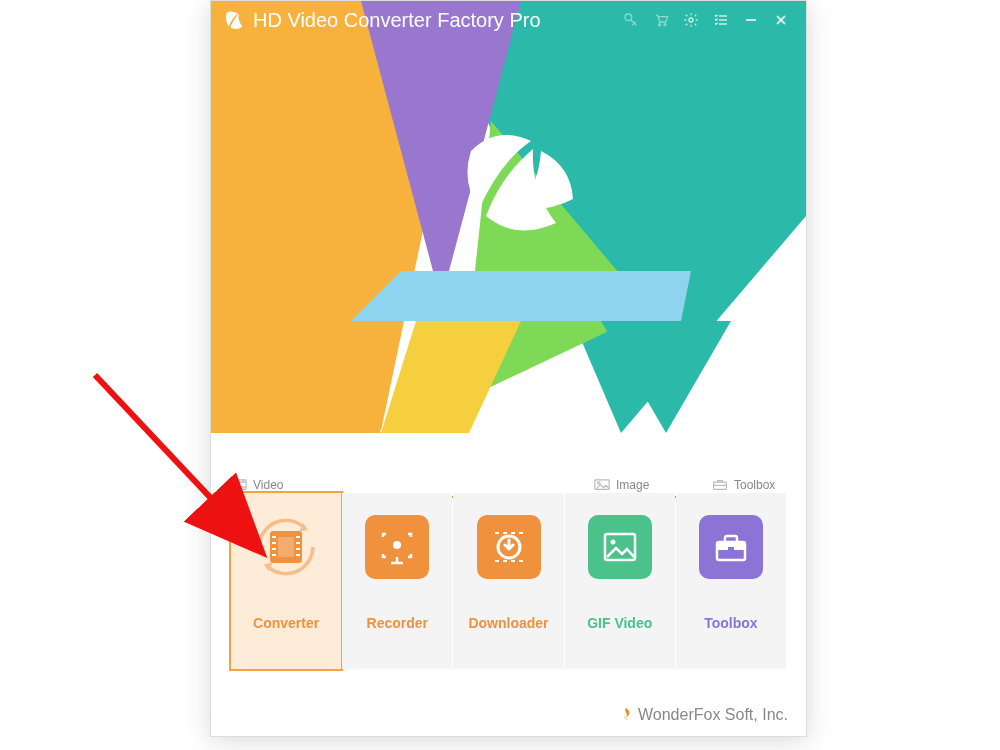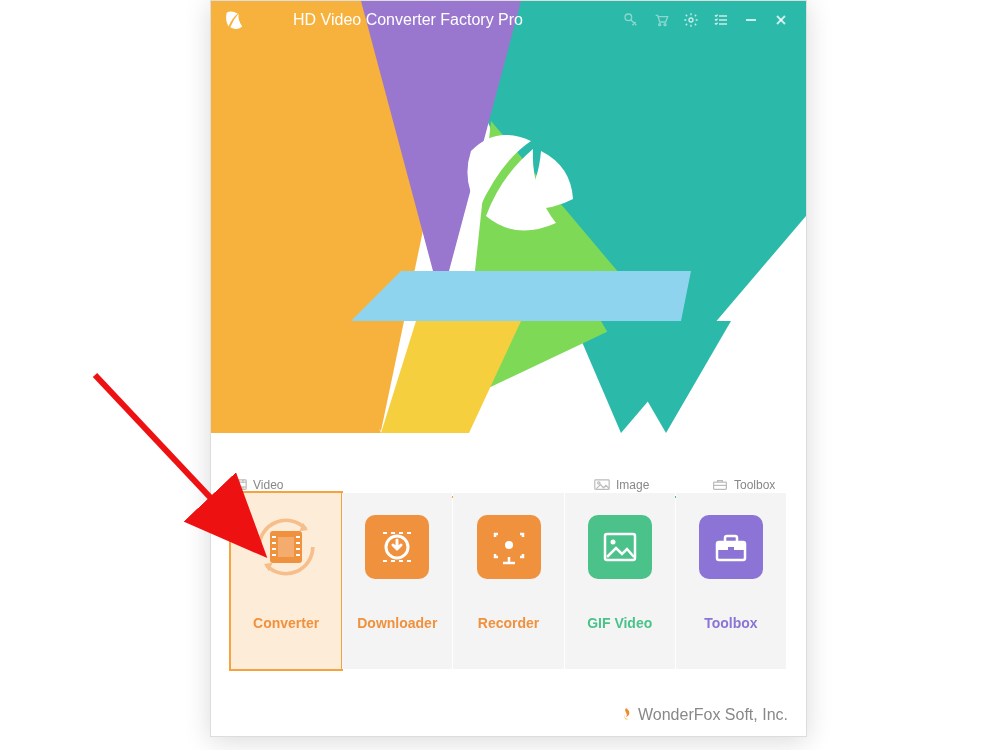--- a/index.html
+++ b/index.html
@@ -32,24 +32,23 @@
     color: #fff;
     z-index: 20;
     padding: 0 10px 0 12px;
   }
   .titlebar .logo {
     width: 22px; height: 22px;
     margin-right: 8px;
     display:inline-flex;align-items:center;justify-content:center;
   }
   .titlebar .title {
-    font-size: 16px;
+    font-size: 20px;
     font-weight: 500;
     flex: 0 0 auto;
-    margin-left: 40px;
   }
   .titlebar .spacer { flex: 1 1 auto; }
   .tb-btn {
     width: 30px;
     height: 30px;
     display: inline-flex;
     align-items: center;
     justify-content: center;
     color: rgba(255,255,255,.75);
     cursor: pointer;
@@ -293,20 +292,32 @@
               <line x1="6" y1="22" x2="10" y2="22"></line>
               <line x1="6" y1="28" x2="10" y2="28"></line>
               <line x1="30" y1="10" x2="34" y2="10"></line>
               <line x1="30" y1="16" x2="34" y2="16"></line>
               <line x1="30" y1="22" x2="34" y2="22"></line>
               <line x1="30" y1="28" x2="34" y2="28"></line>
             </g>
         </svg>
       </div>
       <div class="tlabel c-orange">Converter</div>
+    </div>
+
+    <div class="tile">
+      <div class="ticon bg-orange">
+        <svg viewBox="0 0 40 40" width="40" height="40" fill="none" stroke="#fff" stroke-width="2.5">
+          <path d="M6 10v-3h3M31 7h3v3M34 27v3h-3M9 30h-3v-3"></path>
+          <line x1="20" y1="30" x2="20" y2="36"></line>
+            <line x1="14" y1="36" x2="26" y2="36"></line>
+          <circle cx="20" cy="18" r="4" fill="#fff" stroke="none"></circle>
+        </svg>
+      </div>
+      <div class="tlabel c-orange">Recorder</div>
     </div>
 
     <div class="tile">
       <div class="ticon bg-orange">
         <svg viewBox="0 0 40 40" width="40" height="40">
           <g stroke="#fff" stroke-width="2" fill="none">
             <line x1="6" y1="6" x2="10" y2="6"></line>
               <line x1="14" y1="6" x2="18" y2="6"></line>
               <line x1="22" y1="6" x2="26" y2="6"></line>
               <line x1="30" y1="6" x2="34" y2="6"></line>
@@ -316,32 +327,20 @@
               <line x1="30" y1="34" x2="34" y2="34"></line>
           </g>
           <circle cx="20" cy="20" r="11" fill="none" stroke="#fff" stroke-width="3"></circle>
           <path d="M20 13v9m0 0l-4-4m4 4l4-4" stroke="#fff" stroke-width="3" fill="none" stroke-linecap="round"></path>
         </svg>
       </div>
       <div class="tlabel c-orange">Downloader</div>
     </div>
 
     <div class="tile">
-      <div class="ticon bg-orange">
-        <svg viewBox="0 0 40 40" width="40" height="40" fill="none" stroke="#fff" stroke-width="2.5">
-          <path d="M6 10v-3h3M31 7h3v3M34 27v3h-3M9 30h-3v-3"></path>
-          <line x1="20" y1="30" x2="20" y2="36"></line>
-            <line x1="14" y1="36" x2="26" y2="36"></line>
-          <circle cx="20" cy="18" r="4" fill="#fff" stroke="none"></circle>
-        </svg>
-      </div>
-      <div class="tlabel c-orange">Recorder</div>
-    </div>
-
-    <div class="tile">
       <div class="ticon bg-green">
         <svg viewBox="0 0 40 40" width="40" height="40" fill="none" stroke="#fff" stroke-width="2.5">
           <rect x="5" y="7" width="30" height="26" rx="2"></rect>
           <circle cx="13" cy="15" r="2.5" fill="#fff" stroke="none"></circle>
           <path d="M7 30l9-9 6 6 5-5 7 8"></path>
         </svg>
       </div>
       <div class="tlabel c-green">GIF Video</div>
     </div>
 

